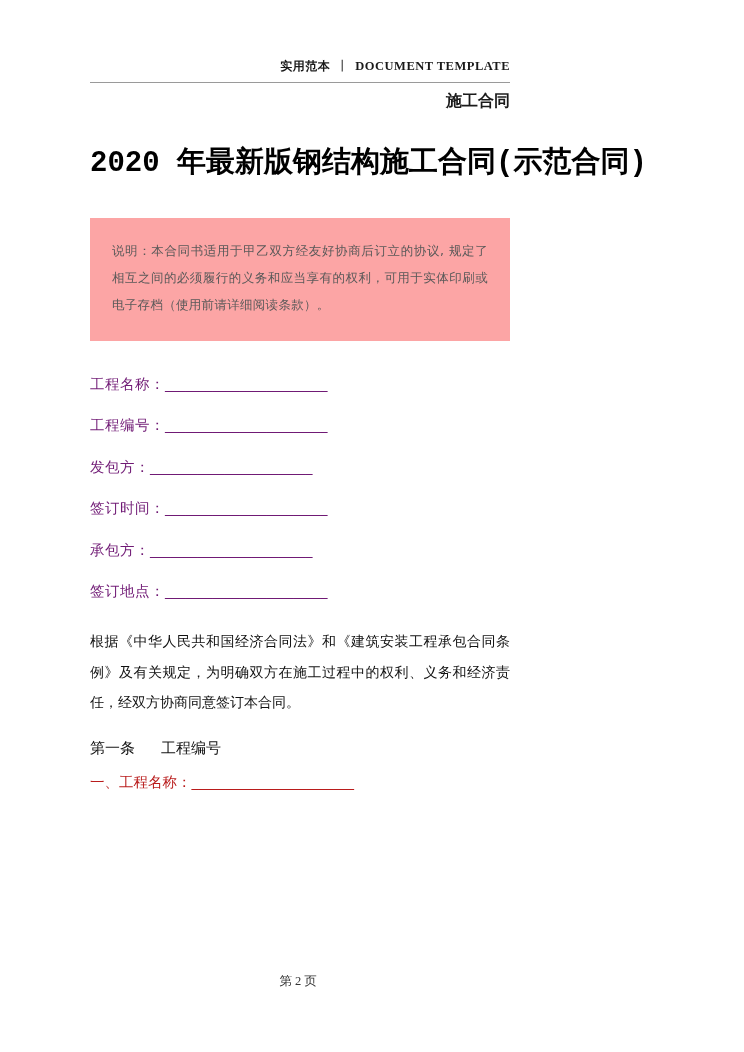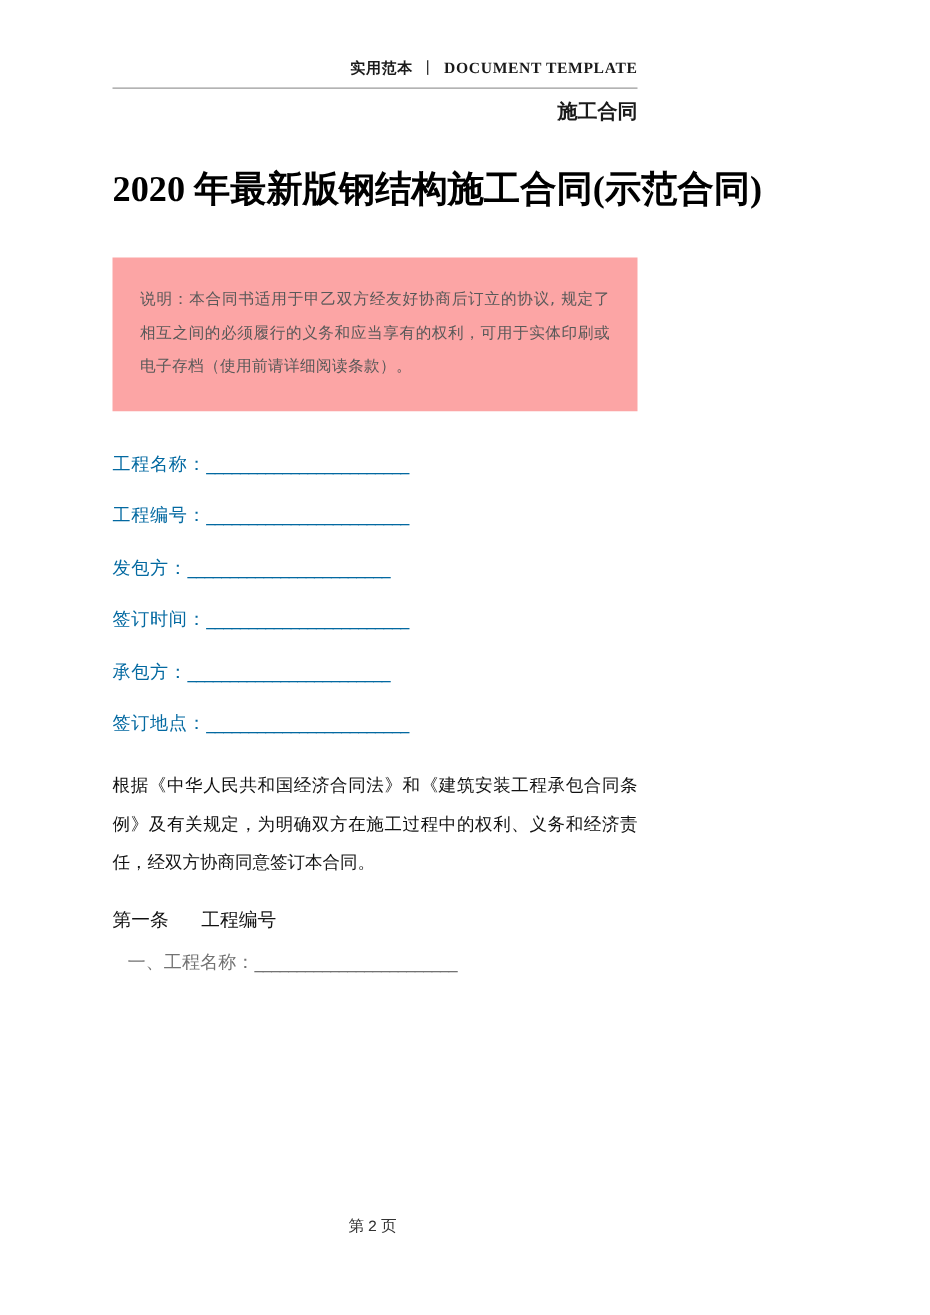--- a/index.html
+++ b/index.html
@@ -13,21 +13,21 @@
     font-family: "Liberation Sans", sans-serif;
     color: #000000;
     position: relative;
     overflow: hidden;
   }
   .page {
     position: relative;
     width: 600px;
     height: 1052px;
     box-sizing: border-box;
-    padding: 0 90px;
+    padding: 12px 90px;
   }
 
   
   .header {
     padding-top: 46px;
     text-align: right;
   }
   .header-line1 {
     font-family: "Liberation Serif", serif;
     font-weight: bold;
@@ -54,21 +54,21 @@
     margin-top: 8px;
     font-family: "DejaVu Sans", sans-serif;
     font-weight: bold;
     font-size: 16px;
     color: #1a1a1a;
   }
 
   
   .doc-title {
     margin-top: 34px;
-    font-family: Liberation Serif, serif;
+    font-family: Liberation Mono, monospace;
     font-size: 29px;
     line-height: 1.25;
     color: #000000;
     text-align: center;
     letter-spacing: 0px;
     white-space: nowrap;
   }
 
   
   .note-box {
@@ -86,21 +86,21 @@
     letter-spacing: 0.3px;
   }
 
   
   .fields {
     margin-top: 36px;
   }
   .field-row {
     font-family: "DejaVu Sans", sans-serif;
     font-size: 14.5px;
-    color: #0369a1;
+    color: #701a75;
     line-height: 1;
     margin-bottom: 27px;
     white-space: nowrap;
   }
   .field-label {
     letter-spacing: 0.5px;
   }
   .field-blank {
     letter-spacing: -0.5px;
   }
@@ -125,33 +125,32 @@
   }
   .clause-gap {
     display: inline-block;
     width: 26px;
   }
   .clause-item {
     margin-top: 2px;
     font-family: "DejaVu Sans", sans-serif;
     font-size: 14.5px;
     line-height: 2.2;
-    color: #737373;
-    white-space: nowrap;
-    margin-left: 12px;
+    color: #b91c1c;
+    white-space: nowrap;
   }
 
   
   .footer {
     position: absolute;
     left: 0;
     right: 4px;
     bottom: 62px;
     text-align: center;
-    font-family: Liberation Mono, monospace;
+    font-family: Liberation Serif, serif;
     font-size: 12.5px;
     color: #333333;
   }
   .footer .num {
     padding: 0 3px;
   }
 </style>
 </head>
 <body>
 

